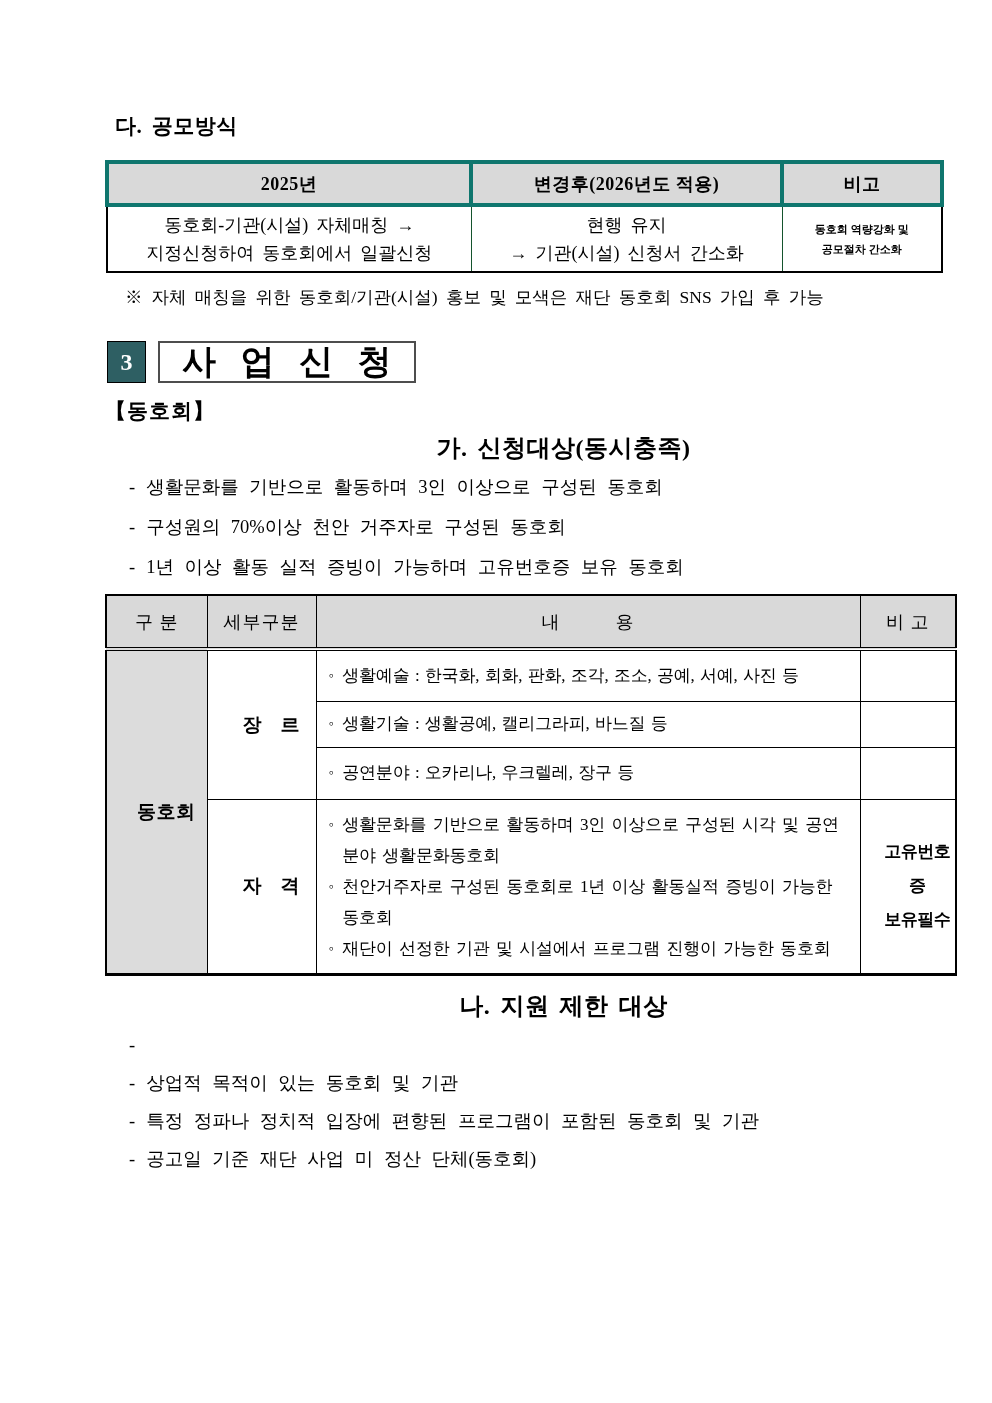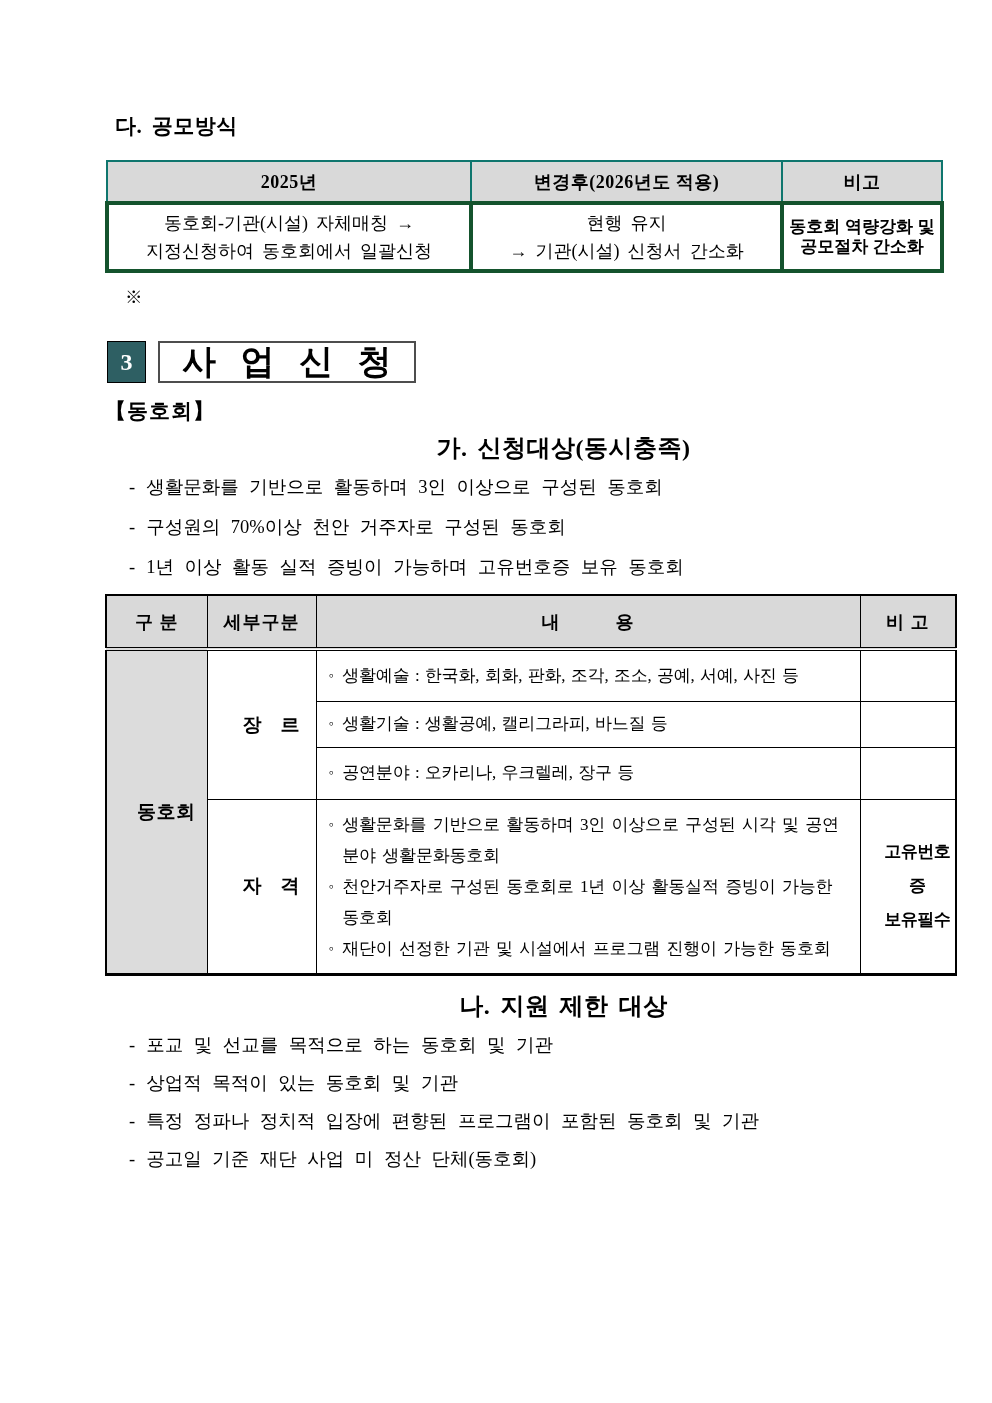--- a/index.html
+++ b/index.html
@@ -8,23 +8,23 @@
     font-family:"Liberation Serif","DejaVu Serif",serif;color:#000;
   }
   .page{position:relative;width:992px;height:1116px;padding:112px 0 0 85px;box-sizing:border-box;margin-left:20px;}
 
   
   .h1{font-size:21px;font-weight:bold;margin-left:10px;letter-spacing:0.5px;word-spacing:0.18em;line-height:28px;}
 
   
   table{border-collapse:collapse;table-layout:fixed;}
   .t1{margin-top:20px;width:835px;border:2px solid #000;}
-  .t1 th{background:#d9d9d9;border:2px solid #0f766e;height:37px;font-size:18px;font-weight:bold;text-align:center;letter-spacing:0.5px;}
-  .t1 td{border:4px solid #14532d;height:62px;text-align:center;font-size:18px;line-height:28px;vertical-align:middle;word-spacing:0.2em;}
-  .t1 td.small{font-family:"Liberation Sans","DejaVu Sans",sans-serif;font-size:17px;line-height:20px;font-weight:bold;word-spacing:normal;}
+  .t1 th{background:#d9d9d9;border:4px solid #0f766e;height:37px;font-size:18px;font-weight:bold;text-align:center;letter-spacing:0.5px;}
+  .t1 td{border:1px solid #14532d;height:62px;text-align:center;font-size:18px;line-height:28px;vertical-align:middle;word-spacing:0.2em;}
+  .t1 td.small{font-family:"Liberation Sans","DejaVu Sans",sans-serif;font-size:11px;line-height:20px;font-weight:bold;word-spacing:normal;}
 
   
   .note{margin-top:9px;margin-left:20px;font-size:17.5px;line-height:31px;word-spacing:0.22em;}
   .note .l1{display:flex;gap:9px;}
   .note .l2{padding-left:30px;}
 
   
   .sec3{margin-top:28px;display:flex;align-items:stretch;gap:12px;height:42px;margin-left:2px;}
   .badge{width:39px;background:#2e5f63;border:1px solid #000;color:#fff;font-size:24px;font-weight:bold;
          display:flex;align-items:center;justify-content:center;box-sizing:border-box;}
@@ -34,21 +34,21 @@
   .h2{margin-top:10px;margin-left:10px;font-size:24px;font-weight:bold;letter-spacing:0.5px;word-spacing:0.15em;line-height:27px;text-align:center;}
 
   
   .bullets{margin-top:12px;margin-left:24px;}
   .bullet{display:flex;gap:11px;font-size:18.5px;line-height:27px;margin-bottom:13px;word-spacing:0.32em;}
   .bullet .dash{flex:0 0 auto;}
 
   
   .t2{margin-top:10px;width:850px;border:2px solid #000;border-bottom:3px solid #000;}
   .t2 th{background:#d9d9d9;border:1px solid #000;border-bottom:4px double #000;height:49px;
-         font-size:18px;font-weight:bold;text-align:center;letter-spacing:1px;white-space:pre;}
+         font-size:18px;font-weight:normal;text-align:center;letter-spacing:1px;white-space:pre;}
   .t2 td{border:1px solid #000;vertical-align:middle;font-size:17px;padding-left:20px;}
   .t2 .gubun{background:#dcdcdc;text-align:center;font-weight:bold;font-size:19px;letter-spacing:0.5px;}
   .t2 .sublabel{text-align:center;font-weight:bold;font-size:19px;white-space:pre;}
   .t2 .content{padding:4px 8px 4px 12px;letter-spacing:-0.2px;word-spacing:0.08em;}
   .t2 .citem{display:flex;gap:9px;line-height:24px;}
   .t2 .cmark{flex:0 0 auto;font-size:14px;line-height:24px;}
   .t2 .qual{padding:9px 8px 9px 12px;vertical-align:top;}
   .t2 .qitem{display:flex;gap:9px;line-height:31px;word-spacing:0.14em;letter-spacing:-0.2px;}
   .t2 .qitem .cmark{line-height:31px;}
   .t2 .bigo{text-align:center;font-weight:bold;font-size:17px;line-height:34px;letter-spacing:-0.5px;}
@@ -91,20 +91,21 @@
           <div>동호회 역량강화 및</div>
           <div>공모절차 간소화</div>
         </td>
       </tr>
     </tbody>
   </table>
 
   <div class="note">
     <div class="l1">
       <span>※</span>
+      <span>자체 매칭을 위한 동호회/기관(시설) 홍보 및 모색은 재단 동호회 SNS 가입 후 가능</span>
     </div>
   </div>
 
   <div class="sec3">
     <div class="badge">3</div>
     <div class="titlebox">사 업 신 청</div>
   </div>
 
   <div class="group">【동호회】</div>
 
@@ -192,21 +193,20 @@
         </td>
       </tr>
     </tbody>
   </table>
 
   <div class="h2 na">나. 지원 제한 대상</div>
 
   <div class="bullets nb">
     <div class="bullet">
       <span class="dash">-</span>
-      <span>포교 및 선교를 목적으로 하는 동호회 및 기관</span>
     </div>
     <div class="bullet">
       <span class="dash">-</span>
       <span>상업적 목적이 있는 동호회 및 기관</span>
     </div>
     <div class="bullet">
       <span class="dash">-</span>
       <span>특정 정파나 정치적 입장에 편향된 프로그램이 포함된 동호회 및 기관</span>
     </div>
     <div class="bullet">

